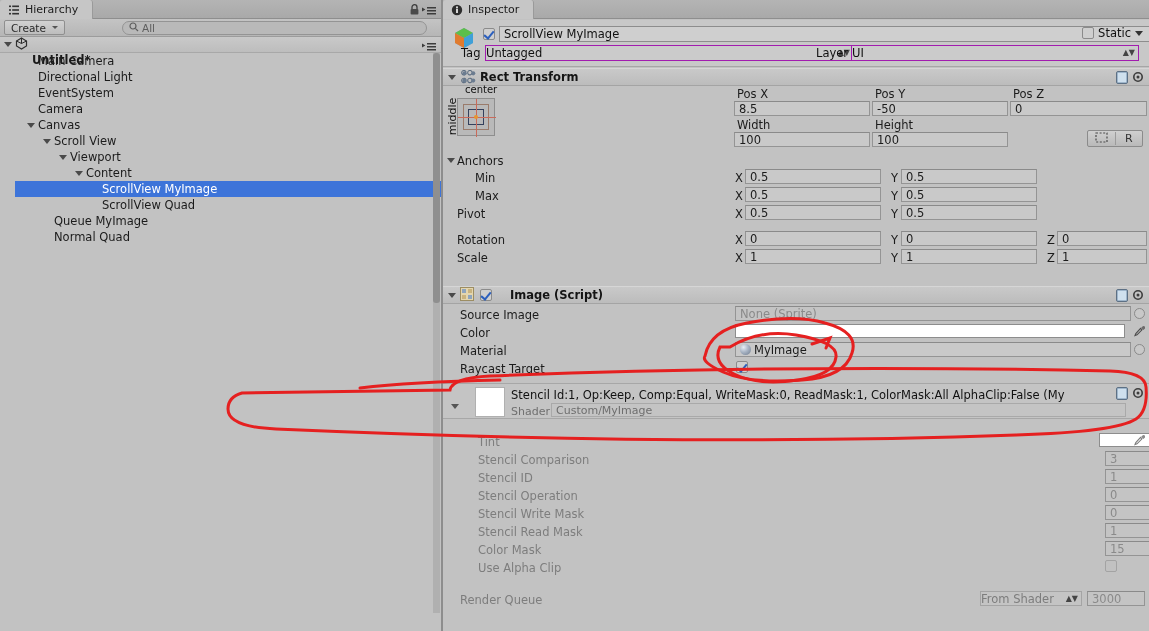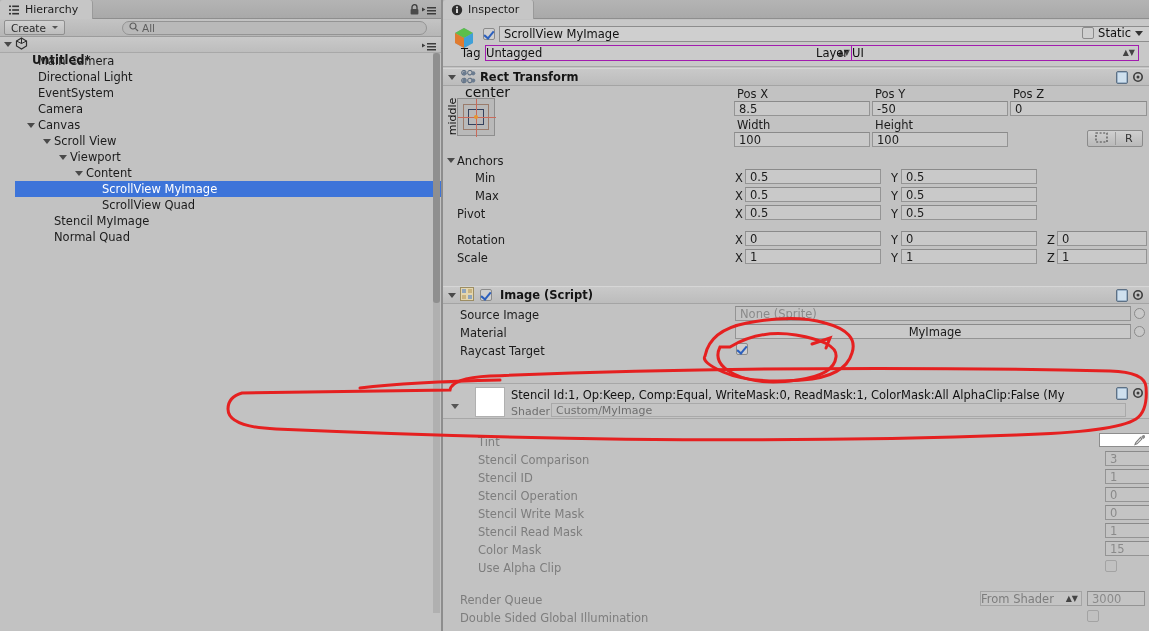--- a/index.html
+++ b/index.html
@@ -147,21 +147,21 @@
 
   .anchor-widget {
     position:absolute; left:14px; top:96px; width:38px; height:38px;
     background:#b9b9b9; border:1px solid #8e8e8e;
   }
   .aw-inner { position:absolute; left:5px; top:5px; width:26px; height:26px; border:1px solid #9a7b6b; }
   .aw-box { position:absolute; left:10px; top:10px; width:16px; height:16px; border:1px solid #34405c; }
   .aw-hl { position:absolute; left:0; top:18px; width:38px; height:1px; background:#c96a5a; }
   .aw-vl { position:absolute; left:18px; top:0; width:1px; height:38px; background:#c96a5a; }
   .aw-pv { position:absolute; left:16px; top:16px; width:4px; height:4px; background:#e8962c; border-radius:50%; }
-  .center-lbl { position:absolute; left:20px; top:84px; font-size:14px; }
+  .center-lbl { position:absolute; left:20px; top:84px; font-size:10px; }
   .middle-lbl {
     position:absolute; left:-11px; top:110px; font-size:11px;
     transform:rotate(-90deg); transform-origin:center;
   }
   .rt-icon { position:absolute; left:6px; top:3px; width:16px; height:14px; }
   .rt-btns {
     position:absolute; right:6px; top:128px; width:56px; height:17px;
     background:linear-gradient(#d0d0d0,#b9b9b9); border:1px solid #8b8b8b; border-radius:2px;
     display:flex; align-items:center;
   }
@@ -296,21 +296,21 @@
         <div class="node sel">
           <span class="caret spacer" style="margin-left: 76px;"></span>
           <span>ScrollView MyImage</span>
         </div>
         <div class="node">
           <span class="caret spacer" style="margin-left: 76px;"></span>
           <span>ScrollView Quad</span>
         </div>
         <div class="node">
           <span class="caret spacer" style="margin-left: 28px;"></span>
-          <span>Stencil MyImage</span>
+          <span>Queue MyImage</span>
         </div>
         <div class="node">
           <span class="caret spacer" style="margin-left: 28px;"></span>
           <span>Normal Quad</span>
         </div>
       </div>
 
     <div class="h-scroll">
         <i></i>
       </div>
@@ -533,21 +533,21 @@
       <span>
         <svg width="14" height="14" viewBox="0 0 14 14">
             <rect x="0.5" y="0.5" width="13" height="13" fill="#e4d6ae" stroke="#9c8d63"></rect>
             <rect x="2" y="2" width="4" height="4" fill="#8ea4bd"></rect>
             <rect x="8" y="2" width="4" height="4" fill="#c9b37e"></rect>
             <rect x="2" y="8" width="4" height="4" fill="#c9b37e"></rect>
             <rect x="8" y="8" width="4" height="4" fill="#8ea4bd"></rect>
           </svg>
       </span>
       <span class="chk on" style="margin-left:2px;"></span>
-      <span class="comp-title" style="margin-left:4px;">Image (Script)</span>
+      <span class="comp-title" style="margin-left:14px;">Image (Script)</span>
       <span class="comp-right">
         <span class="bookicon">
           <svg width="12" height="13" viewBox="0 0 12 13">
               <rect x="0.5" y="0.5" width="11" height="12" rx="1.5" fill="#9fb6cc" stroke="#5d7084"></rect>
               <rect x="2" y="2" width="8" height="9" fill="#cfe0ee"></rect>
             </svg>
         </span>
         <span class="gear">
           <svg width="13" height="13" viewBox="0 0 13 13">
               <circle cx="6" cy="6" r="4.2" fill="none" stroke="#3d3d3d" stroke-width="1.6"></circle>
@@ -559,22 +559,32 @@
 
     <div style="position:absolute; top:305px; left:0; width:706px;">
       <div class="row">
         <span class="lbl" style="left:17px; top:3px;">Source Image</span>
         <div class="fld dimtext" style="left:292px; top:1px; width:396px;">
           <span>None (Sprite)</span>
         </div>
         <span class="dot-btn" style="position:absolute; right:4px; top:3px;"></span>
       </div>
       <div class="row">
+        <span class="lbl" style="left:17px; top:3px;">Color</span>
+        <div class="fld white" style="left:292px; top:1px; width:390px; height:14px;"></div>
+        <span class="picker" style="position:absolute; right:4px; top:2px;">
+          <svg width="11" height="12" viewBox="0 0 11 12">
+              <path d="M8.8 1.2a1.6 1.6 0 012.2 2.2L9.4 5 7.2 2.8z" fill="#6b6b6b"></path>
+              <path d="M6.6 3.4l1.4 1.4L3 9.8 1 10.6l.8-2z" fill="none" stroke="#4d4d4d" stroke-width="1.1"></path>
+            </svg>
+        </span>
+      </div>
+      <div class="row">
         <span class="lbl" style="left:17px; top:3px;">Material</span>
-        <div class="fld" style="left:292px; top:1px; width:396px;flex-direction:column;">
+        <div class="fld" style="left:292px; top:1px; width:396px;">
           <span class="matball"></span>
           <span>MyImage</span>
         </div>
         <span class="dot-btn" style="position:absolute; right:4px; top:3px;"></span>
       </div>
       <div class="row">
         <span class="lbl" style="left:17px; top:3px;">Raycast Target</span>
         <span class="chk on" style="position:absolute; left:293px; top:2px;"></span>
       </div>
     </div>
@@ -657,24 +667,20 @@
     <div style="position:absolute; top:590px; left:0; width:706px;">
       <div class="row">
         <span class="lbl dim" style="left:17px; top:3px;">Render Queue</span>
         <div class="dropdown" style="left:537px; top:1px; width:102px; height:15px; background:#c4c4c4; border-color:#a4a4a4; color:#7d7d7d;">
           <span>From Shader</span>
           <span class="dd-arrows">▲▼</span>
         </div>
         <div class="fld dimtext" style="left:644px; top:1px; width:58px;">
           <span>3000</span>
         </div>
-      </div>
-      <div class="row">
-        <span class="lbl dim" style="left:17px; top:3px;">Double Sided Global Illumination</span>
-        <span class="chk dim" style="position:absolute; left:644px; top:2px;"></span>
       </div>
     </div>
 
     <div class="i-scroll"></div>
   </div>
 
   <svg id="annot" viewBox="0 0 1149 631">
     <g fill="none" stroke="#e52020" stroke-width="3" stroke-linecap="round">
 
       <path d="M730 347 q30 -18 66 -12 q42 7 40 22 q-2 18 -38 23 q-40 6 -64 -6 q-22 -11 -14 -27 z" transform="translate(0,0) scale(1,1)" stroke-width="3"></path>

